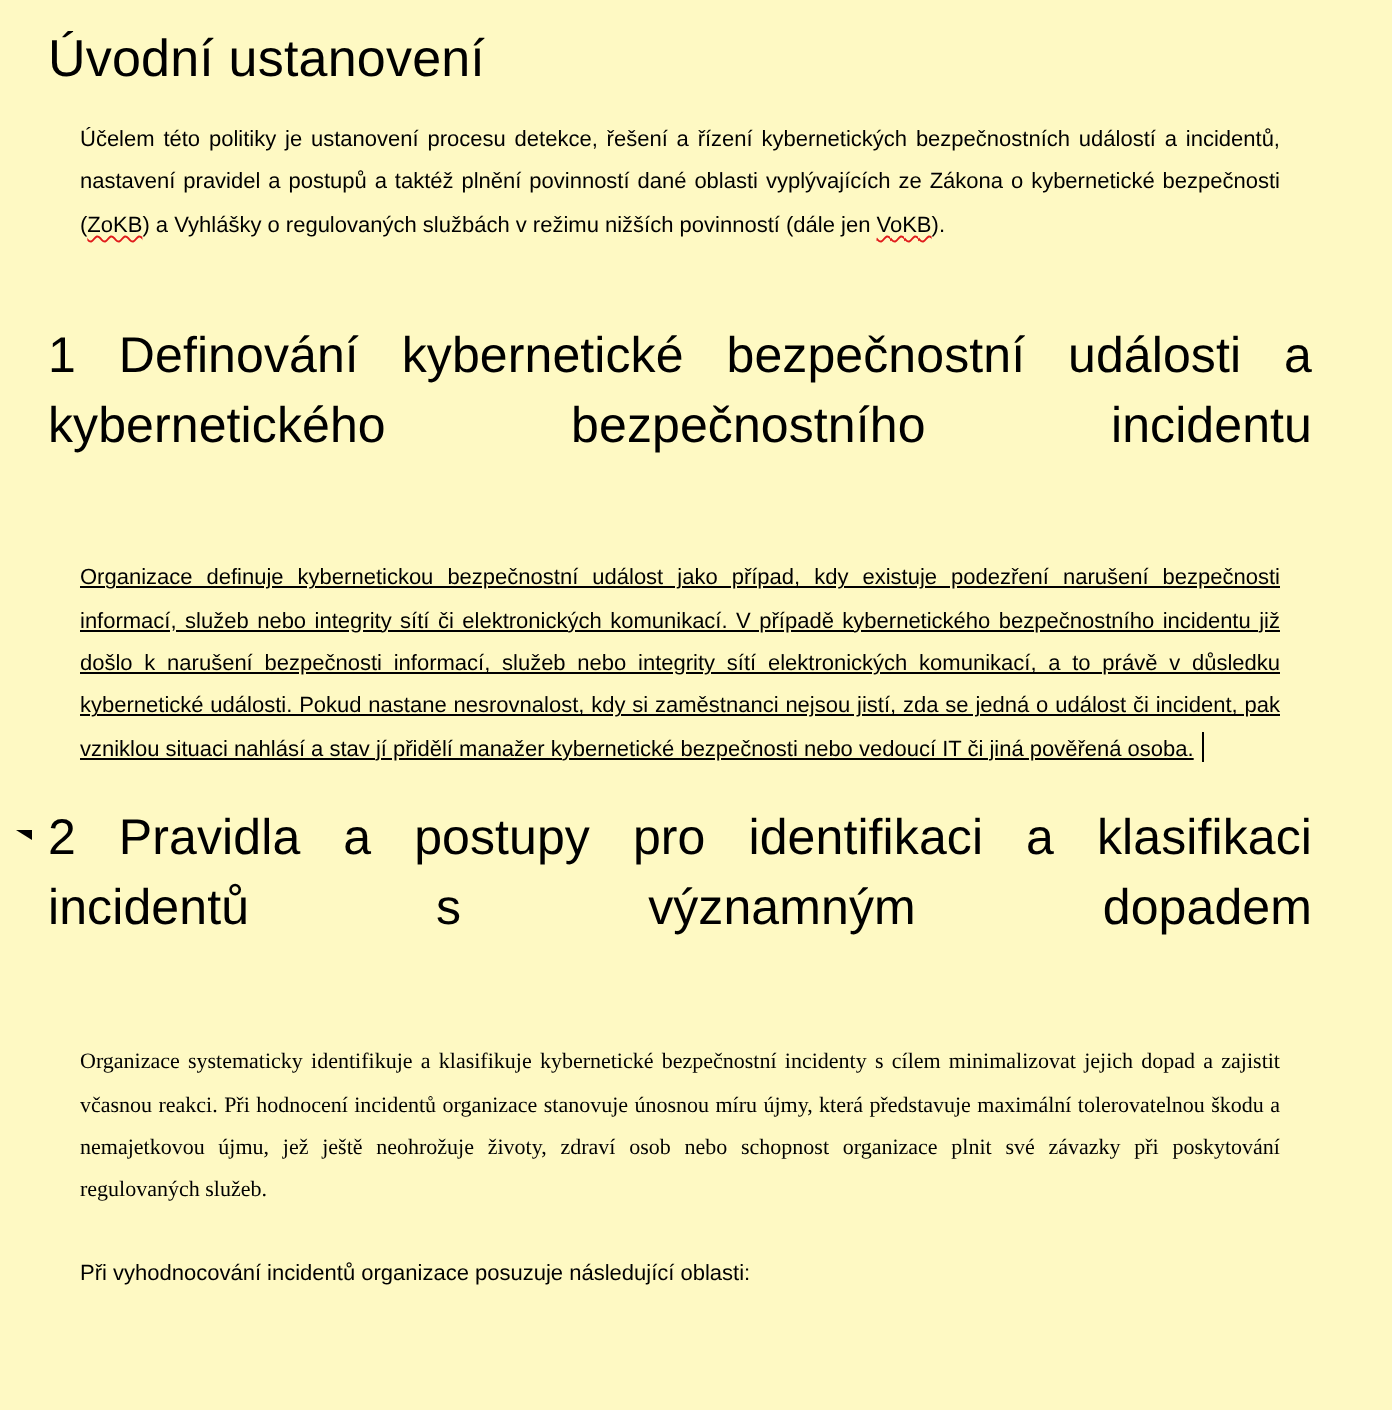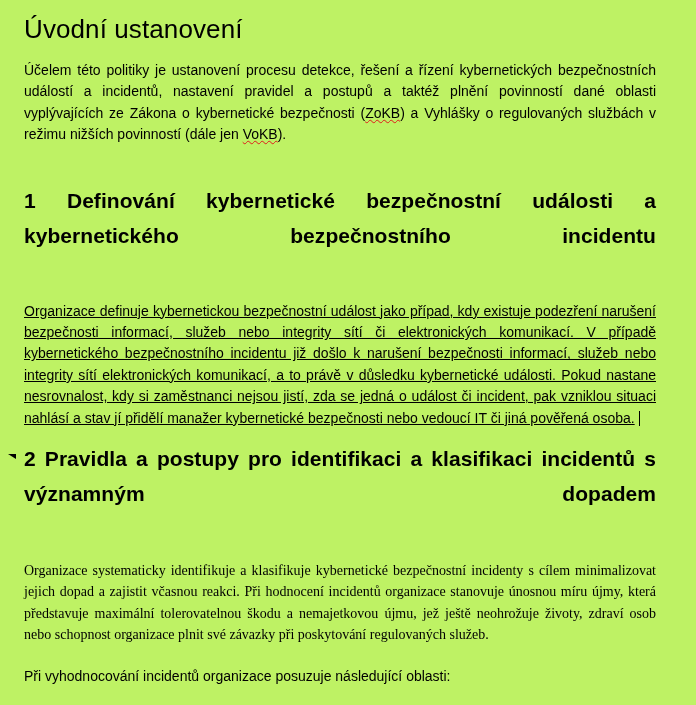--- a/index.html
+++ b/index.html
@@ -13,21 +13,21 @@
     overflow: hidden;
     font-family: "Liberation Sans", sans-serif;
     color: #000000;
     -webkit-font-smoothing: none;
   }
 
   .page {
     position: relative;
     width: 696px;
     height: 705px;
-    background: #bef264;
+    background: #fef9c3;
     box-sizing: border-box;
     padding: 0;
   }
 
   .content {
     position: absolute;
     left: 24px;
     top: 0;
     width: 632px;
   }
@@ -38,22 +38,22 @@
     font-weight: 400;
     line-height: 34px;
     margin: 12px 0 0 0;
     letter-spacing: 0.1px;
     white-space: nowrap;
   }
 
   
   .section-heading {
     position: relative;
-    font-size: 21px;
-    font-weight: 700;
+    font-size: 25px;
+    font-weight: 400;
     line-height: 35px;
     margin: 0;
     text-align: justify;
     text-justify: inter-word;
     letter-spacing: 0.05px;
   }
   .section-heading::after {
     content: "";
     display: inline-block;
     width: 100%;
@@ -67,23 +67,23 @@
     top: 13px;
     width: 0;
     height: 0;
     border-style: solid;
     border-width: 5px 0 0 8px;
     border-color: #000000 transparent transparent transparent;
   }
 
   
   .body-par {
-    font-size: 14px;
+    font-size: 11px;
     line-height: 21.4px;
-    margin: 0;
+    margin: 16px;
     text-align: justify;
     text-justify: inter-word;
     -webkit-hyphens: none;
     hyphens: none;
   }
 
   
   .sp-title-par   { margin-top: 14px; }
   .sp-par-h1      { margin-top: 37px; }
   .sp-h1-par      { margin-top: 13px; text-decoration: underline; }

